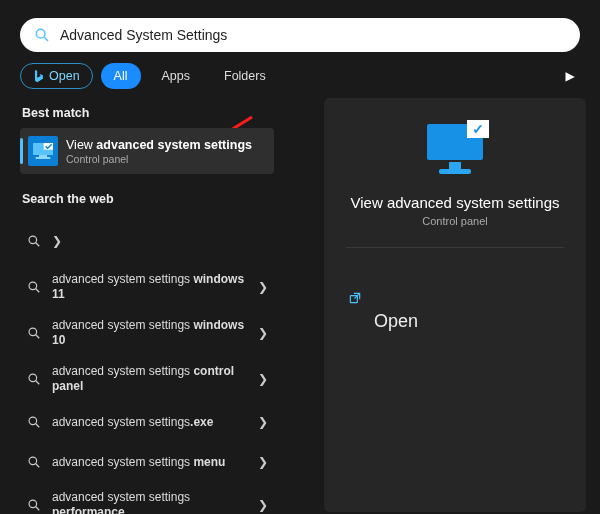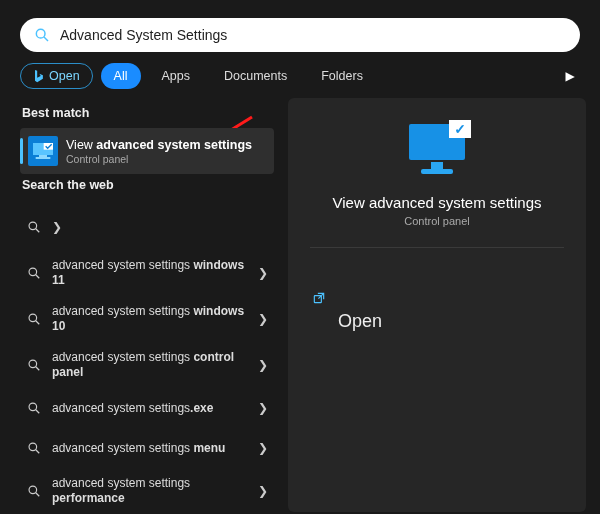--- a/index.html
+++ b/index.html
@@ -23,21 +23,21 @@
     height: 26px; border-radius: 13px; display: inline-flex; align-items: center;
     padding: 0 12px; font-size: 12.5px; color: #ddd; background: transparent;
     border: 1px solid transparent; cursor: pointer; gap: 5px;
   }
   .pill.chat { border: 1px solid #2b8ec9; color: #7cd6ff; }
   .pill.all { background: #1a8cff; color: #fff; }
   .filters .spacer { flex: 1; }
   .play-icon { color: #fff; width: 20px; text-align: center; font-size: 12px; }
 
   
-  .main { position: absolute; top: 98px; left: 0; right: 0; bottom: 0; display: flex; }
+  .main { position: absolute; top: 98px; left: 0; right: 0; bottom: 0; display: flex; gap: 36px; }
   .left { width: 282px; padding-left: 20px; padding-right: 8px; }
   .right { flex: 1; padding: 0 14px 0 6px; }
 
   .section-title { font-size: 12.5px; font-weight: 600; color: #eee; margin: 8px 0 8px 2px; }
 
   .best-match {
     background: #2f2f2f; border-radius: 4px; height: 46px; display: flex; align-items: center;
     padding: 0 8px; gap: 8px; position: relative;
   }
   .accent-bar { position: absolute; left: 0; top: 10px; bottom: 10px; width: 3px; background: #4cc2ff; border-radius: 2px; }
@@ -111,23 +111,20 @@
     <svg width="11" height="14" viewBox="0 0 24 32" fill="none">
       <path d="M4 2 L9 4 L9 20 L17 16 L14 11 L22 14 L22 22 L9 30 L4 27 Z" fill="#4cc2ff"></path>
     </svg>
     <span>Open</span>
   </div>
   <div class="pill all">
       <span>All</span>
     </div>
   <div class="pill">
       <span>Apps</span>
-    </div>
-  <div class="pill">
-      <span>Documents</span>
     </div>
   <div class="pill">
       <span>Folders</span>
     </div>
   <div class="spacer"></div>
   <div class="play-icon">▶</div>
 
 </div>
 
 <svg class="arrow" viewBox="0 0 60 40">
@@ -154,21 +151,21 @@
           <rect x="16" y="0" width="14" height="10" fill="#fff"></rect>
           <path d="M19 5 L22 8 L28 2" stroke="#0b7ed6" stroke-width="2" fill="none"></path>
         </svg>
       </div>
       <div class="bm-text">
         <div class="t1"><span>View </span><span class="bold">advanced system settings</span></div>
         <div class="t2">Control panel</div>
       </div>
     </div>
 
-    <div class="section-title" style="margin-top:4px">Search the web</div>
+    <div class="section-title" style="margin-top:18px">Search the web</div>
 
     <div class="web-list" id="web-list">
         <div class="web-item tall">
           <svg class="srch" width="14" height="14" viewBox="0 0 24 24" fill="none" stroke="currentColor" stroke-width="2">
             <circle cx="10" cy="10" r="6.5"></circle>
             <line x1="15" y1="15" x2="21" y2="21"></line>
           </svg>
           <span class="chev">❯</span>
         </div>
         <div class="web-item tall">

